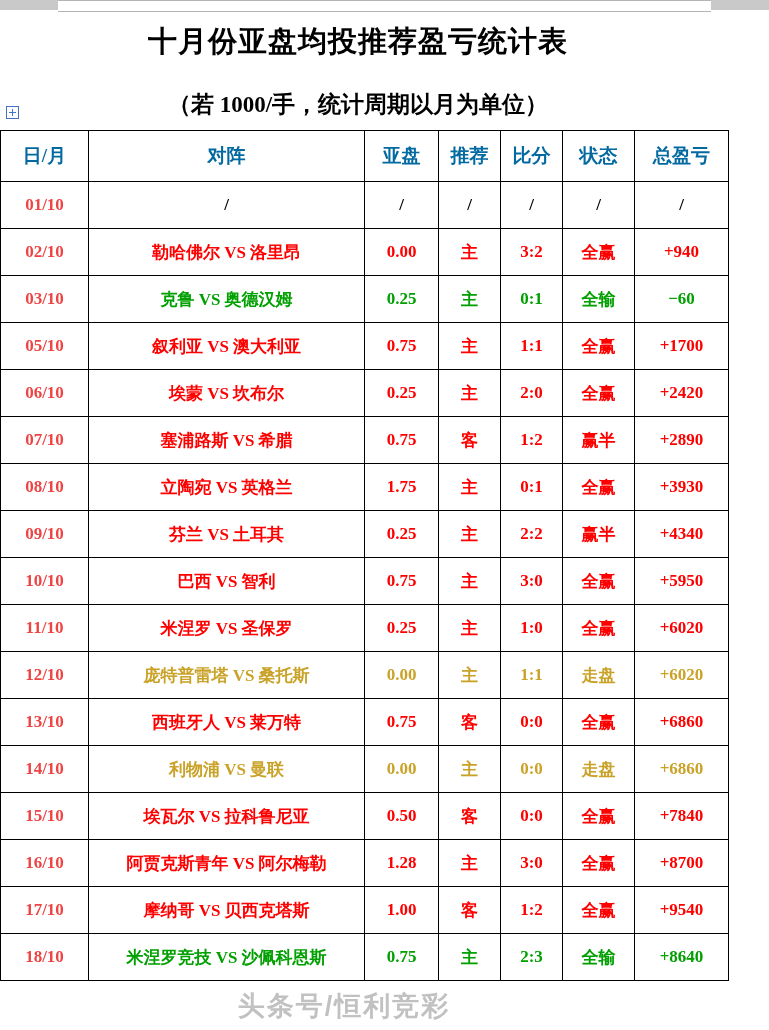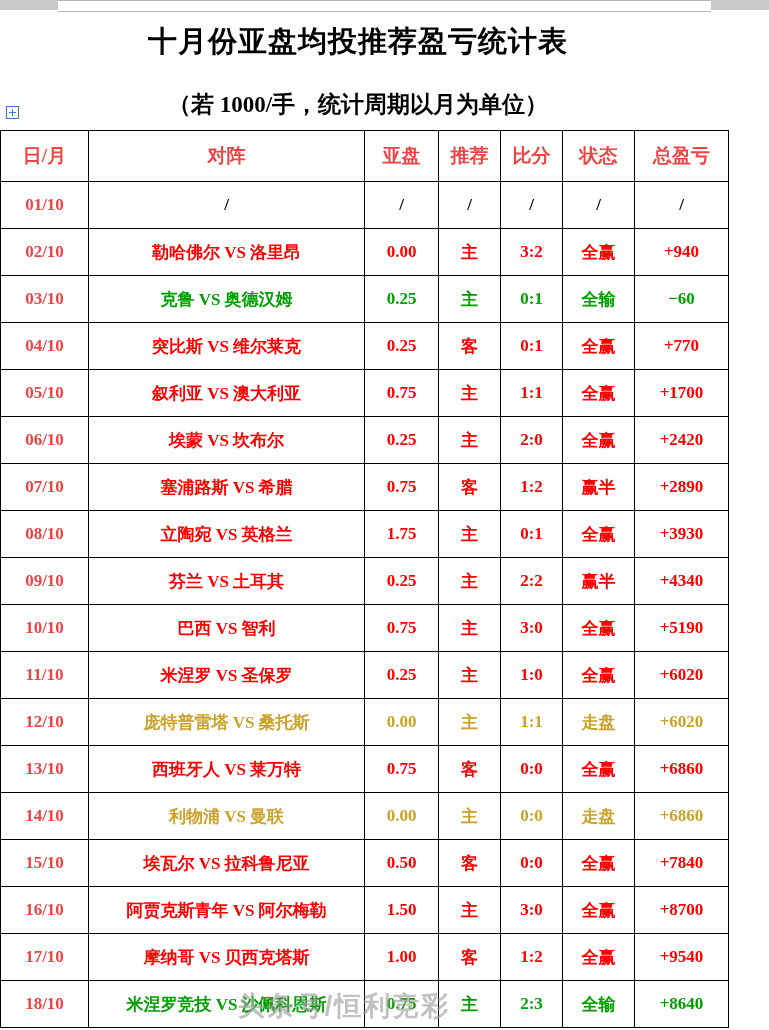--- a/index.html
+++ b/index.html
@@ -83,21 +83,21 @@
     vertical-align: middle;
     font-weight: bold;
     padding: 0;
     height: 46px;
     font-size: 17px;
     white-space: nowrap;
     overflow: hidden;
   }
   table.stats thead th {
     font-size: 19px;
-    color: #ef4444;
+    color: #0369a1;
     height: 50px;
   }
 
   
   col.c-date   { width: 88px; }
   col.c-match  { width: 276px; }
   col.c-hdp    { width: 74px; }
   col.c-rec    { width: 62px; }
   col.c-score  { width: 62px; }
   col.c-status { width: 72px; }
@@ -187,29 +187,20 @@
         <tr>
           <td class="date black">03/10</td>
           <td class="match green">克鲁 VS 奥德汉姆</td>
           <td class="num green">0.25</td>
           <td class="num green">主</td>
           <td class="num green">0:1</td>
           <td class="num green">全输</td>
           <td class="num green">−60</td>
         </tr>
         <tr>
-          <td class="date black">04/10</td>
-          <td class="match red">突比斯 VS 维尔莱克</td>
-          <td class="num red">0.25</td>
-          <td class="num red">客</td>
-          <td class="num red">0:1</td>
-          <td class="num red">全赢</td>
-          <td class="num red">+770</td>
-        </tr>
-        <tr>
           <td class="date black">05/10</td>
           <td class="match red">叙利亚 VS 澳大利亚</td>
           <td class="num red">0.75</td>
           <td class="num red">主</td>
           <td class="num red">1:1</td>
           <td class="num red">全赢</td>
           <td class="num red">+1700</td>
         </tr>
         <tr>
           <td class="date black">06/10</td>
@@ -247,21 +238,21 @@
           <td class="num red">赢半</td>
           <td class="num red">+4340</td>
         </tr>
         <tr>
           <td class="date black">10/10</td>
           <td class="match red">巴西 VS 智利</td>
           <td class="num red">0.75</td>
           <td class="num red">主</td>
           <td class="num red">3:0</td>
           <td class="num red">全赢</td>
-          <td class="num red">+5190</td>
+          <td class="num red">+5950</td>
         </tr>
         <tr>
           <td class="date black">11/10</td>
           <td class="match red">米涅罗 VS 圣保罗</td>
           <td class="num red">0.25</td>
           <td class="num red">主</td>
           <td class="num red">1:0</td>
           <td class="num red">全赢</td>
           <td class="num red">+6020</td>
         </tr>
@@ -297,21 +288,21 @@
           <td class="match red">埃瓦尔 VS 拉科鲁尼亚</td>
           <td class="num red">0.50</td>
           <td class="num red">客</td>
           <td class="num red">0:0</td>
           <td class="num red">全赢</td>
           <td class="num red">+7840</td>
         </tr>
         <tr>
           <td class="date black">16/10</td>
           <td class="match red">阿贾克斯青年 VS 阿尔梅勒</td>
-          <td class="num red">1.50</td>
+          <td class="num red">1.28</td>
           <td class="num red">主</td>
           <td class="num red">3:0</td>
           <td class="num red">全赢</td>
           <td class="num red">+8700</td>
         </tr>
         <tr>
           <td class="date black">17/10</td>
           <td class="match red">摩纳哥 VS 贝西克塔斯</td>
           <td class="num red">1.00</td>
           <td class="num red">客</td>

